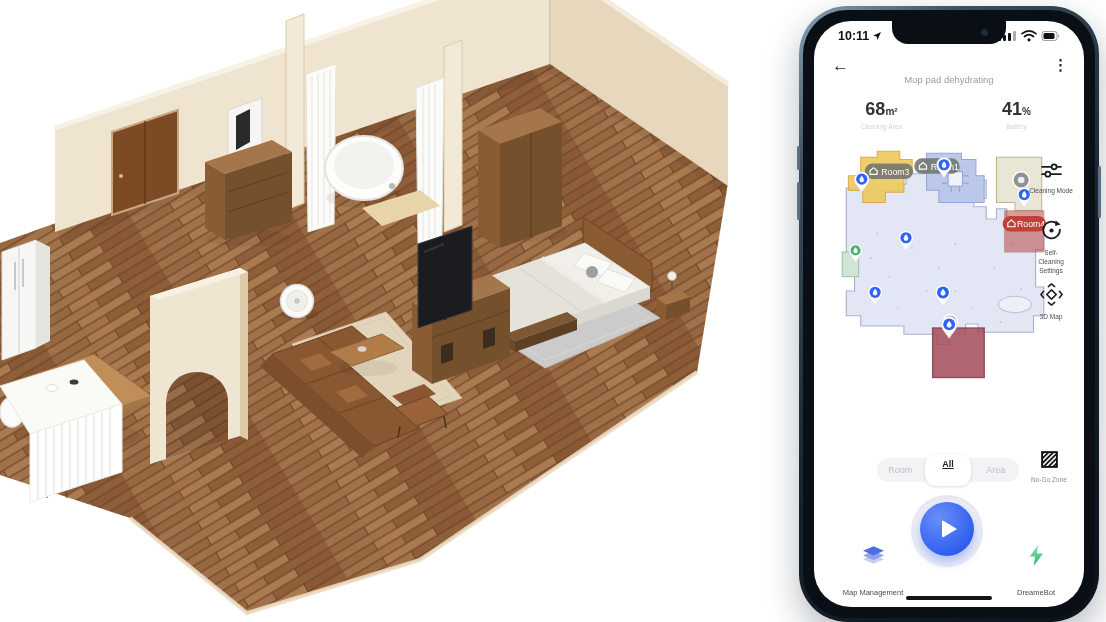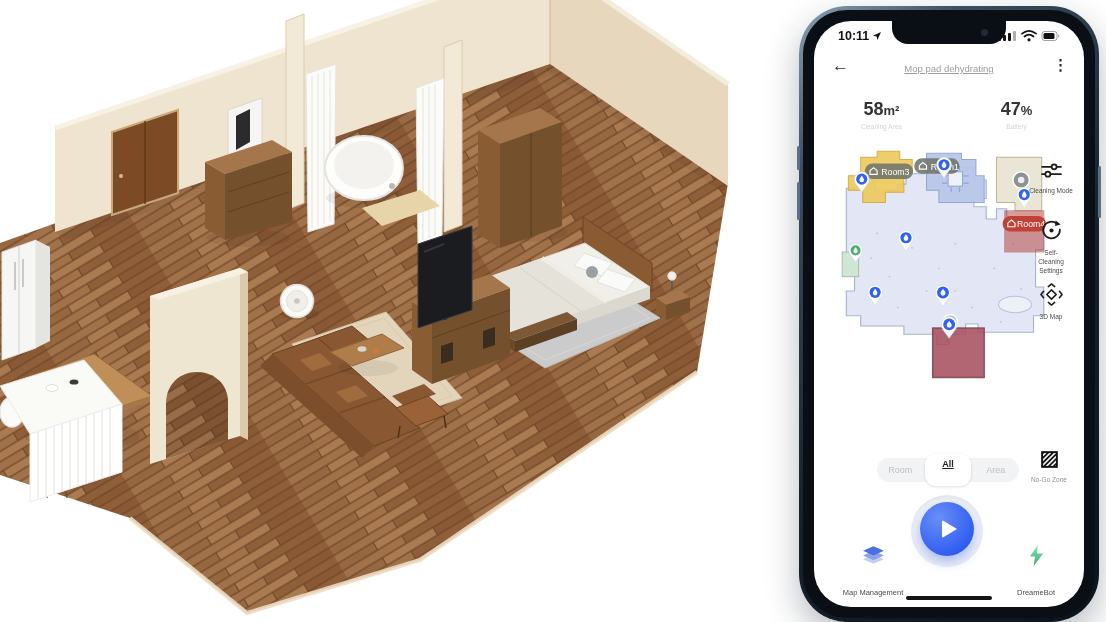--- a/index.html
+++ b/index.html
@@ -16,25 +16,25 @@
   .notch{position:absolute;top:0;left:50%;transform:translateX(-50%);width:114px;height:23px;
     background:#0a0f15;border-radius:0 0 16px 16px;}
   .notch .cam{position:absolute;right:18px;top:8px;width:7px;height:7px;border-radius:50%;background:#1d2b3a;}
   .statusbar{position:absolute;top:8px;left:0;right:0;padding:0 24px;display:flex;
     justify-content:space-between;align-items:center;}
   .time{font-size:12.5px;font-weight:700;color:#101010;display:flex;align-items:center;gap:3px;}
   .hdr-back{position:absolute;left:18px;top:36px;font-size:17px;color:#2b2b2b;line-height:1;}
   .hdr-more{position:absolute;right:16px;top:36px;font-size:15px;font-weight:700;color:#2b2b2b;line-height:1;}
   .hdr{position:absolute;top:33px;left:40px;right:40px;text-align:center;}
   .hdr-title{font-size:13.5px;font-weight:700;color:#151515;}
-  .hdr-sub{font-size:9.5px;color:#9c9c9c;margin-top:9px;text-decoration:underline;}
+  .hdr-sub{font-size:9.5px;color:#9c9c9c;margin-top:20px;}
   .stats{position:absolute;top:78px;left:0;right:0;display:flex;}
   .stat{flex:1;text-align:center;}
   .stat-v{font-size:18px;font-weight:600;color:#333;}
-  .stat-u{font-size:13px;font-weight:600;color:#333;}
+  .stat-u{font-size:10px;font-weight:600;color:#333;}
   .stat-l{font-size:6.5px;color:#d3d3d3;margin-top:3px;}
   .map{position:absolute;left:26px;top:124px;width:206px;height:252px;}
   .rail{position:absolute;right:5px;width:56px;text-align:center;}
   .rail-l{font-size:6.5px;color:#4c4c4c;margin-top:3px;white-space:pre-line;line-height:1.35;}
   .seg{position:absolute;left:63px;top:437px;width:142px;height:24px;background:#f2f3f5;
     border-radius:12px;display:flex;align-items:center;}
   .seg-opt{flex:1;text-align:center;font-size:9px;color:#bcbfc6;line-height:21px;}
   .seg-opt.sel{background:#fff;border-radius:11px;height:32px;margin:16px 1px;color:#222;
     font-weight:700;box-shadow:0 1px 3px rgba(0,0,0,.14);text-decoration:underline;}
   .nogo{position:absolute;right:8px;top:429px;width:54px;text-align:center;}
@@ -288,25 +288,25 @@
         </div>
 
     <div class="hdr-back">←</div>
     <div class="hdr">
       <div class="hdr-sub">Mop pad dehydrating</div>
     </div>
     <div class="hdr-more">⋮</div>
 
     <div class="stats">
       <div class="stat">
-        <span class="stat-v">58</span><span class="stat-u">m²</span>
+        <span class="stat-v">68</span><span class="stat-u">m²</span>
         <div class="stat-l">Cleaning Area</div>
       </div>
       <div class="stat">
-        <span class="stat-v">47</span><span class="stat-u">%</span>
+        <span class="stat-v">41</span><span class="stat-u">%</span>
         <div class="stat-l">Battery</div>
       </div>
     </div>
 
     <div class="map">
       <svg width="206" height="252" viewBox="0 0 200 245">
         <defs>
           <g id="pinblue">
             <path d="M0,0 C-4,-7 -9,-10.5 -9,-16 a9,9 0 1 1 18,0 c0,5.5 -5,9 -9,16 z" fill="#fff" stroke="#d7dbe8" stroke-width="0.8"></path>
             <circle cx="0" cy="-16" r="6.8" fill="currentColor"></circle>

